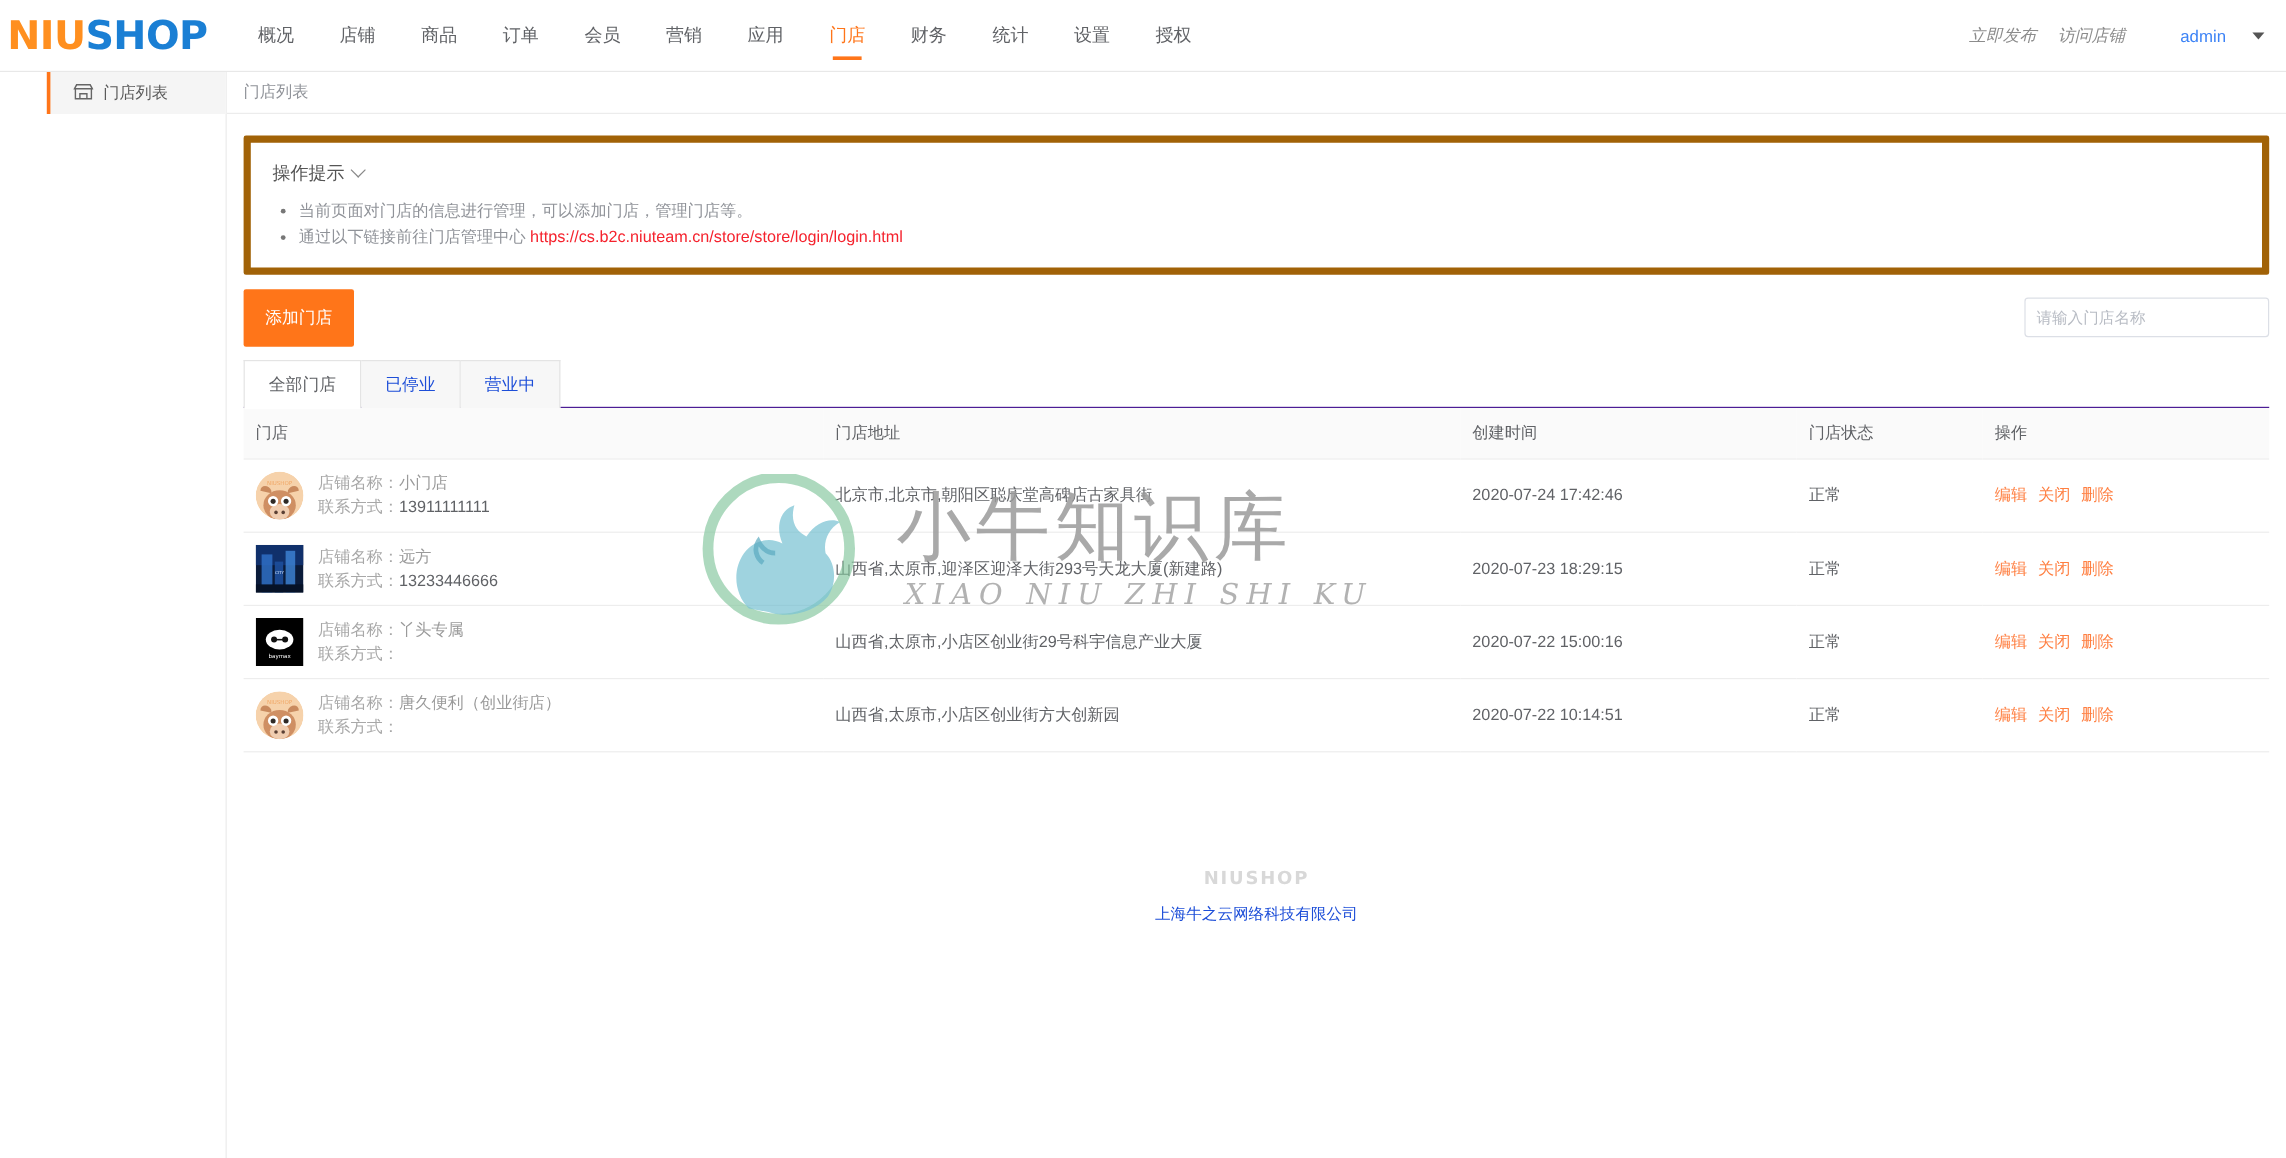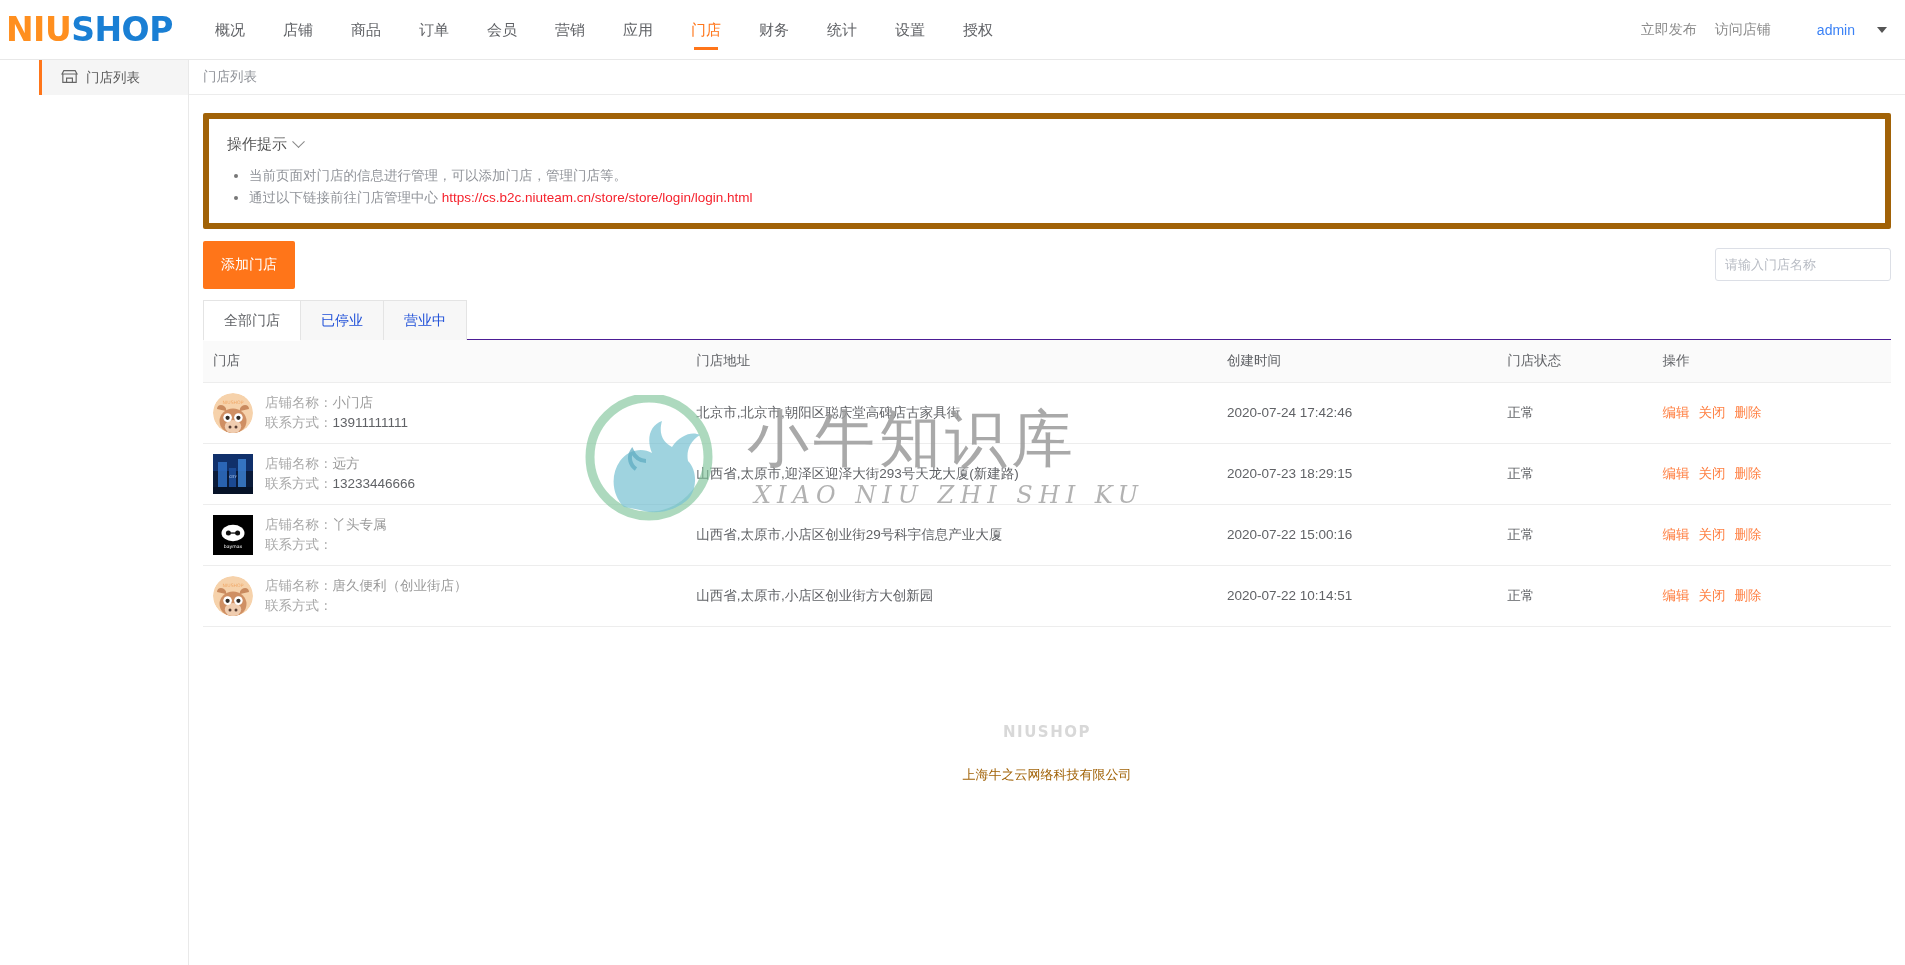--- a/index.html
+++ b/index.html
@@ -69,20 +69,21 @@
     height: 60px;
     display: flex;
     align-items: center;
     gap: 18px;
   }
   .topright .tlink {
     font-size: 14px;
     color: #8c8c8c;
     cursor: pointer;
     white-space: nowrap;
+    font-style: italic;
   }
   .topright .user {
     font-size: 14px;
     color: #3b82f6;
     margin-left: 28px;
     cursor: pointer;
     display: flex;
     align-items: center;
     gap: 22px;
   }
@@ -201,21 +202,21 @@
     cursor: pointer;
     font-family: Liberation Sans, sans-serif;
   }
   .searchbox {
     display: flex;
     align-items: flex-start;
     border: 1px solid #dcdfe6;
     height: 33px;
     border-radius: 3px;
     overflow: hidden;
-    width: 176px;
+    width: 204px;
     background: #fff;
   }
   .searchbox input {
     border: none;
     outline: none;
     flex: 1;
     height: 31px;
     padding: 0 9px;
     font-size: 13px;
     color: #606266;
@@ -368,22 +369,22 @@
   }
   .footer .fbrand {
     font-size: 15px;
     letter-spacing: 1.5px;
     font-weight: 700;
     color: #d8d8d8;
     font-family: "DejaVu Sans", sans-serif;
   }
   .footer .fcorp {
     font-size: 13px;
-    color: #a16207;
-    margin-top: 25px;
+    color: #1d4ed8;
+    margin-top: 12px;
   }
 
   
   .watermark {
     position: absolute;
     left: 383px;
     top: 300px;
     width: 520px;
     height: 135px;
     pointer-events: none;

